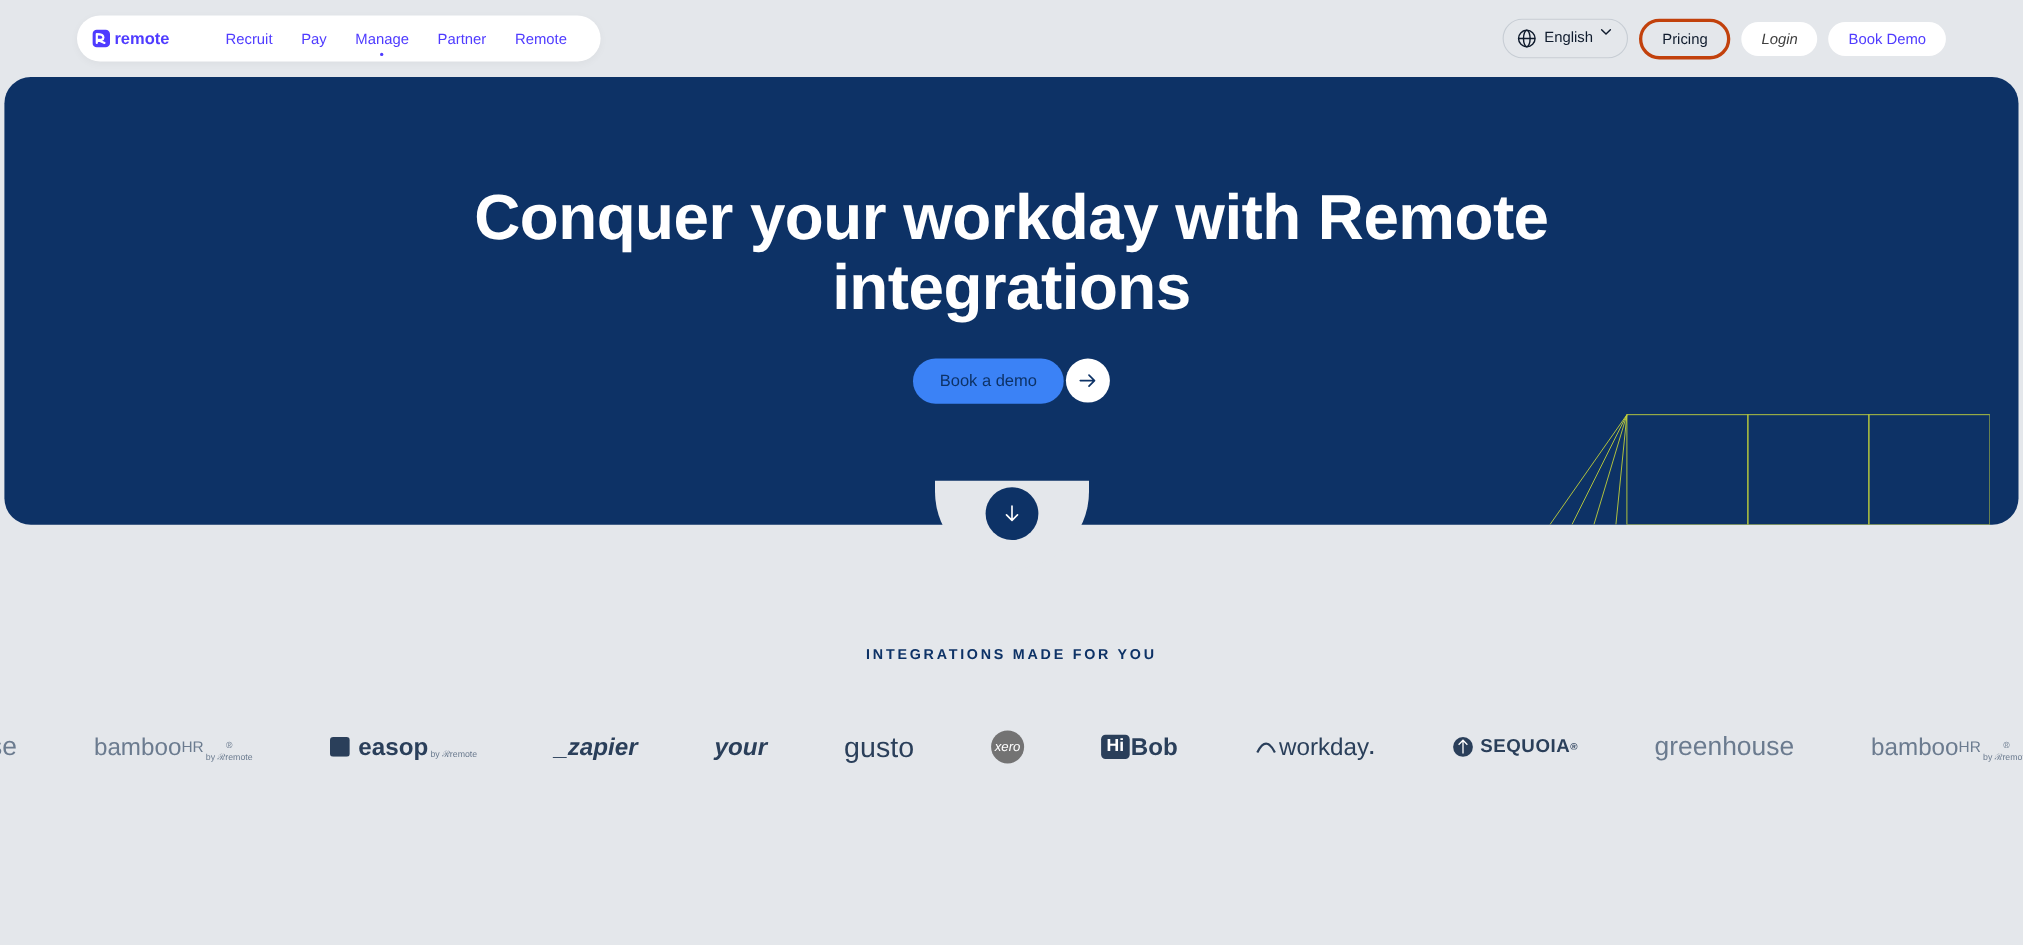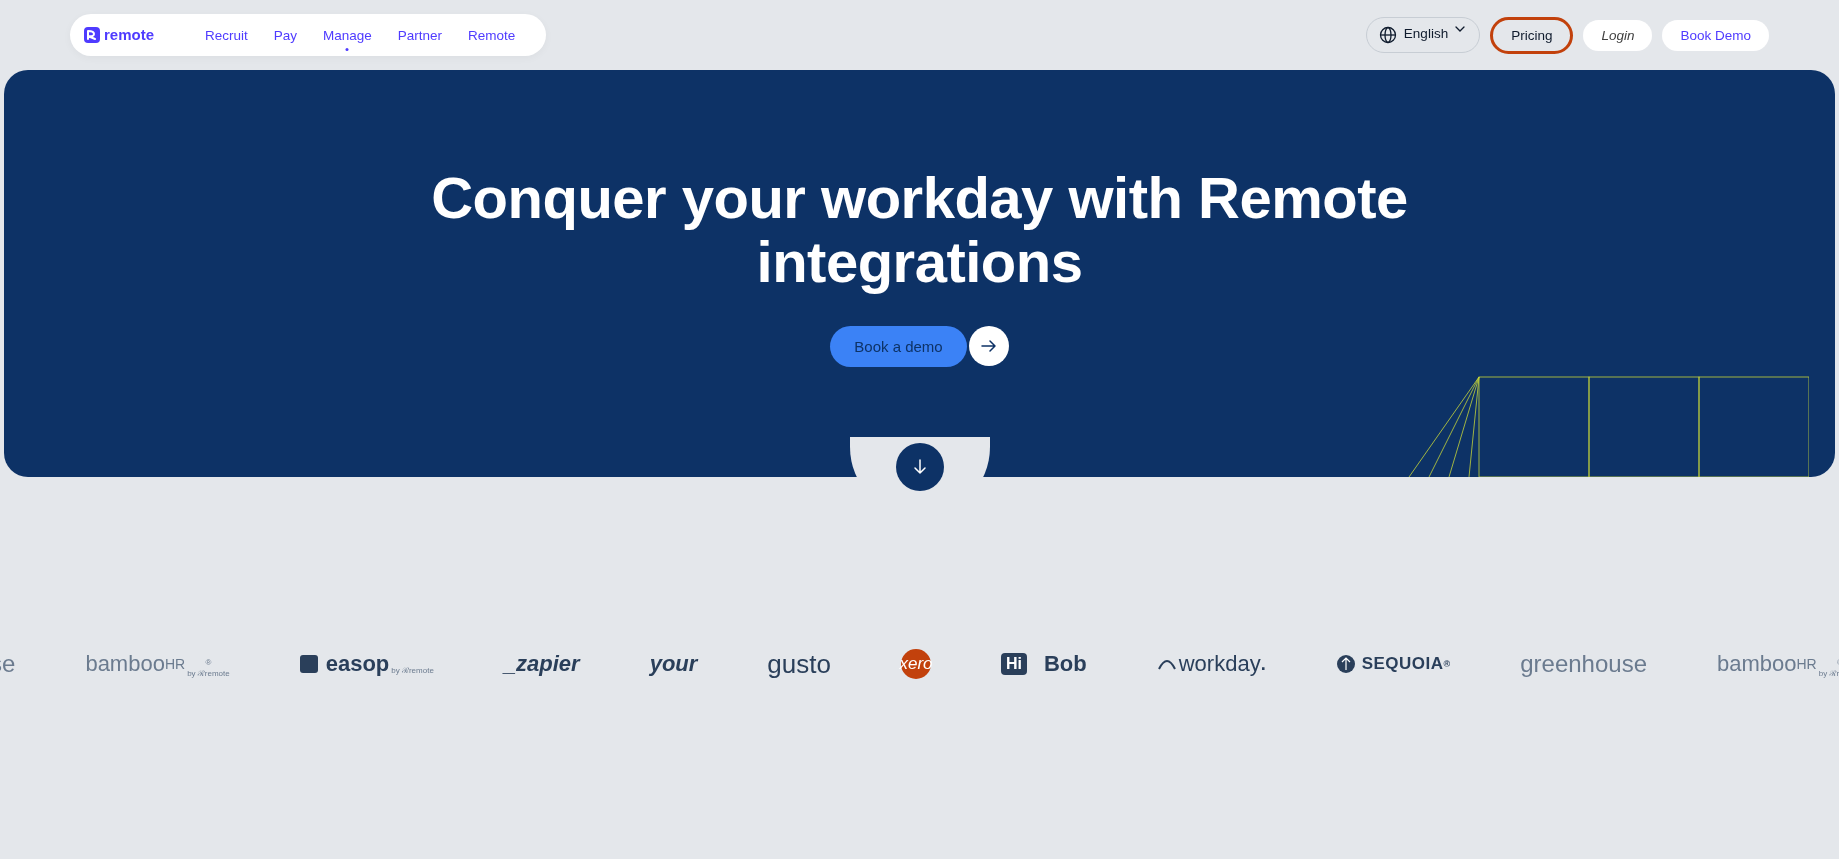--- a/index.html
+++ b/index.html
@@ -223,37 +223,37 @@
   flex-shrink: 0;
   font-size: 22px;
 }
 .logo-item.gray { color: #6b7b8f; font-weight: 500; }
 .logo-item .sub { font-size: 8px; font-weight: 400; color: #6b7b8f; margin-left: 2px; margin-top: 8px; }
 .logo-item svg { margin-right: 4px; }
 .xero-circle {
   width: 30px;
   height: 30px;
   border-radius: 50%;
-  background: #c2410c;
+  background: #737373;
   color: #fff;
-  font-size: 17px;
+  font-size: 12px;
   display: flex;
   align-items: center;
   justify-content: center;
   font-weight: 400;
   font-style: italic;
 }
 .hibob-badge {
   display: inline-block;
   background: #2a3f5a;
   color: #fff;
   font-size: 16px;
   padding: 2px 5px;
   border-radius: 4px;
-  margin-right: 17px;
+  margin-right: 1px;
 }
 </style>
 </head>
 <body>
 
 <div class="header">
   <div class="header-left">
     <div class="logo-pill">
       <svg width="80" height="20" viewBox="0 0 80 20">
         <rect x="0" y="2" width="16" height="16" rx="4" fill="#4f3bff"></rect>
@@ -314,20 +314,21 @@
     <div class="scroll-bump"></div>
     <div class="scroll-btn">
       <svg width="14" height="16" viewBox="0 0 14 16">
         <path d="M7 1 L7 14 M2 9 L7 14 L12 9" stroke="#fff" stroke-width="1.5" fill="none" stroke-linecap="round" stroke-linejoin="round"></path>
       </svg>
     </div>
   </div>
 </div>
 
 <div class="integrations">
+  <h2>INTEGRATIONS MADE FOR YOU</h2>
   <div class="logo-strip" id="logo-strip" style="margin-left: -50px;">
       <div class="logo-item gray" style="font-size: 24px; font-weight: 400;">house</div>
       <div class="logo-item">
         <span style="font-weight:400;color:#6b7b8f">bamboo</span>
         <span style="font-weight:400;color:#6b7b8f;font-size:14px">HR</span>
         <span class="sub">®<br>by ℛremote</span>
       </div>
       <div class="logo-item">
         <svg width="18" height="18" viewBox="0 0 18 18">
           <rect width="18" height="18" rx="3" fill="#2a3f5a"></rect>

